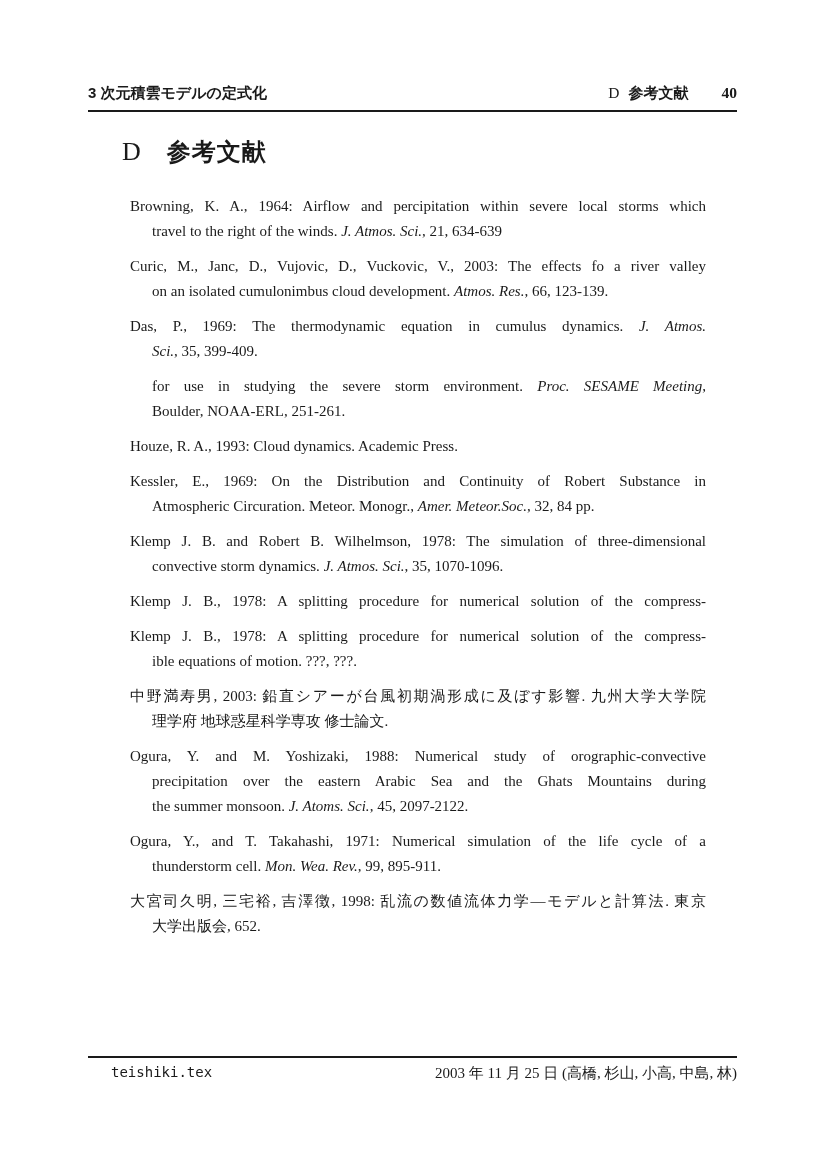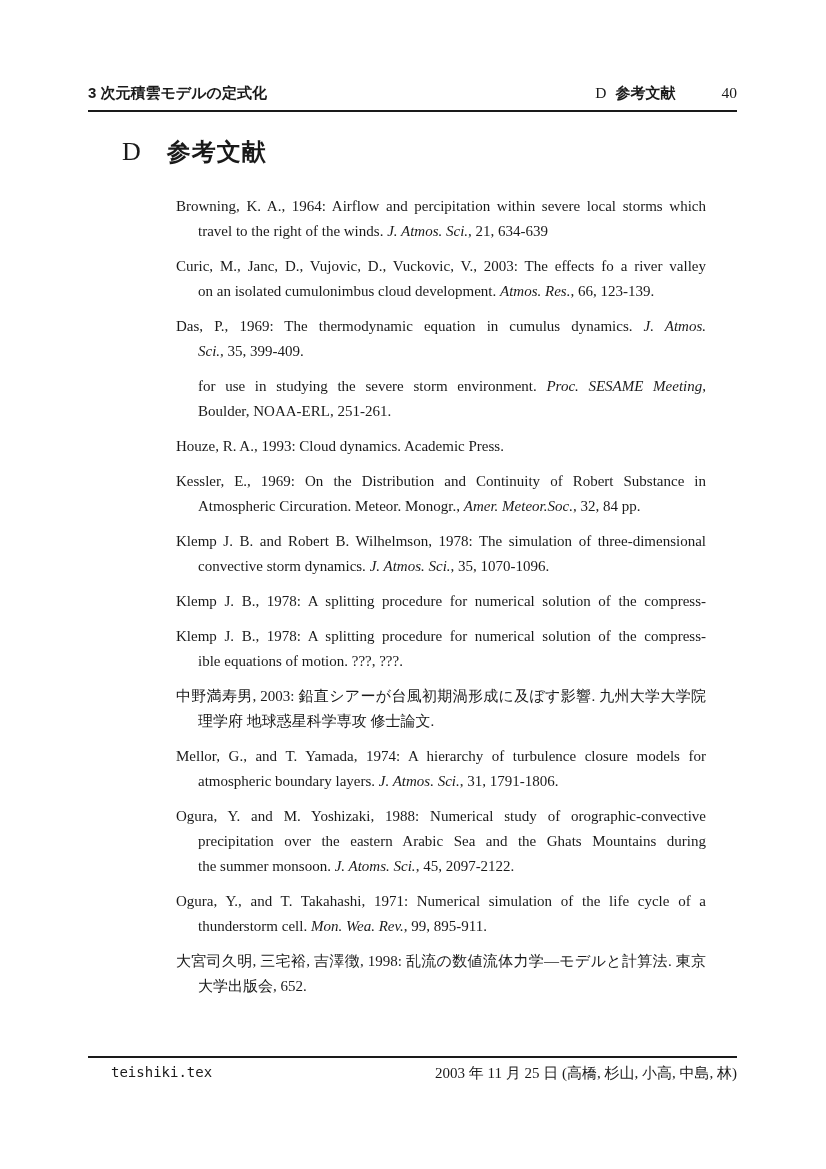--- a/index.html
+++ b/index.html
@@ -19,42 +19,42 @@
   .header-left {
     font-family: "Liberation Sans", sans-serif;
     font-weight: bold; font-size: 15px;
   }
   .header-right { margin-left: auto; display: flex; align-items: baseline; }
   .header-sec-label { font-size: 15.5px; }
   .header-sec-name {
     font-family: "Liberation Sans", sans-serif;
     font-weight: bold; font-size: 15px; margin-left: 9px;
   }
-  .header-page-num { font-size: 15.5px; margin-left: 46px; }
+  .header-page-num { font-size: 15.5px; margin-left: 33px; font-weight: bold; }
   .rule {
     position: absolute; left: 88px; width: 649px; height: 2px;
     background: #1a1a1a;
   }
   .rule-header { top: 110px; }
   .rule-footer { top: 1056px; }
   .section-heading {
     position: absolute; left: 122px; top: 136px;
     display: flex; align-items: baseline;
   }
   .section-number { font-size: 26px; }
   .section-title {
     font-family: "Liberation Sans", sans-serif;
     font-weight: bold; font-size: 24px; margin-left: 26px;
     letter-spacing: 1px;
   }
   .ref-list {
     position: absolute; left: 130px; top: 194px; width: 576px;
     font-size: 15px;
   }
-  .ref { margin-bottom: 10px; margin-left: 46px; }
+  .ref { margin-bottom: 10px; }
   .ref-line {
     line-height: 25px; height: 25px; overflow: hidden;
     text-align: justify; text-align-last: justify;
   }
   .ref-line.cont { padding-left: 22px; }
   .ref-line.last { text-align-last: left; }
   .it { font-style: italic; }
   .bf { font-weight: normal; }
   .footer-row {
     position: absolute; left: 88px; top: 1064px; width: 649px;
@@ -118,24 +118,20 @@
     </div>
     <div class="ref">
       <div class="ref-line"><span>Klemp J. B., 1978: A splitting procedure for numerical solution of the compress-</span></div>
       <div class="ref-line cont last"><span>ible equations of motion. ???, ???.</span></div>
     </div>
     <div class="ref">
       <div class="ref-line"><span>中野満寿男, 2003: 鉛直シアーが台風初期渦形成に及ぼす影響. 九州大学大学院</span></div>
       <div class="ref-line cont last"><span>理学府 地球惑星科学専攻 修士論文.</span></div>
     </div>
     <div class="ref">
-      <div class="ref-line"><span>Mellor, G., and T. Yamada, 1974: A hierarchy of turbulence closure models for</span></div>
-      <div class="ref-line cont last"><span>atmospheric boundary layers. </span><span class="it">J. Atmos. Sci.</span><span>, </span><span class="bf">31</span><span>, 1791-1806.</span></div>
-    </div>
-    <div class="ref">
       <div class="ref-line"><span>Ogura, Y. and M. Yoshizaki, 1988: Numerical study of orographic-convective</span></div>
       <div class="ref-line cont"><span>precipitation over the eastern Arabic Sea and the Ghats Mountains during</span></div>
       <div class="ref-line cont last"><span>the summer monsoon. </span><span class="it">J. Atoms. Sci.</span><span>, </span><span class="bf">45</span><span>, 2097-2122.</span></div>
     </div>
     <div class="ref">
       <div class="ref-line"><span>Ogura, Y., and T. Takahashi, 1971: Numerical simulation of the life cycle of a</span></div>
       <div class="ref-line cont last"><span>thunderstorm cell. </span><span class="it">Mon. Wea. Rev.</span><span>, </span><span class="bf">99</span><span>, 895-911.</span></div>
     </div>
     <div class="ref">
       <div class="ref-line"><span>大宮司久明, 三宅裕, 吉澤徴, 1998: 乱流の数値流体力学—モデルと計算法. 東京</span></div>

